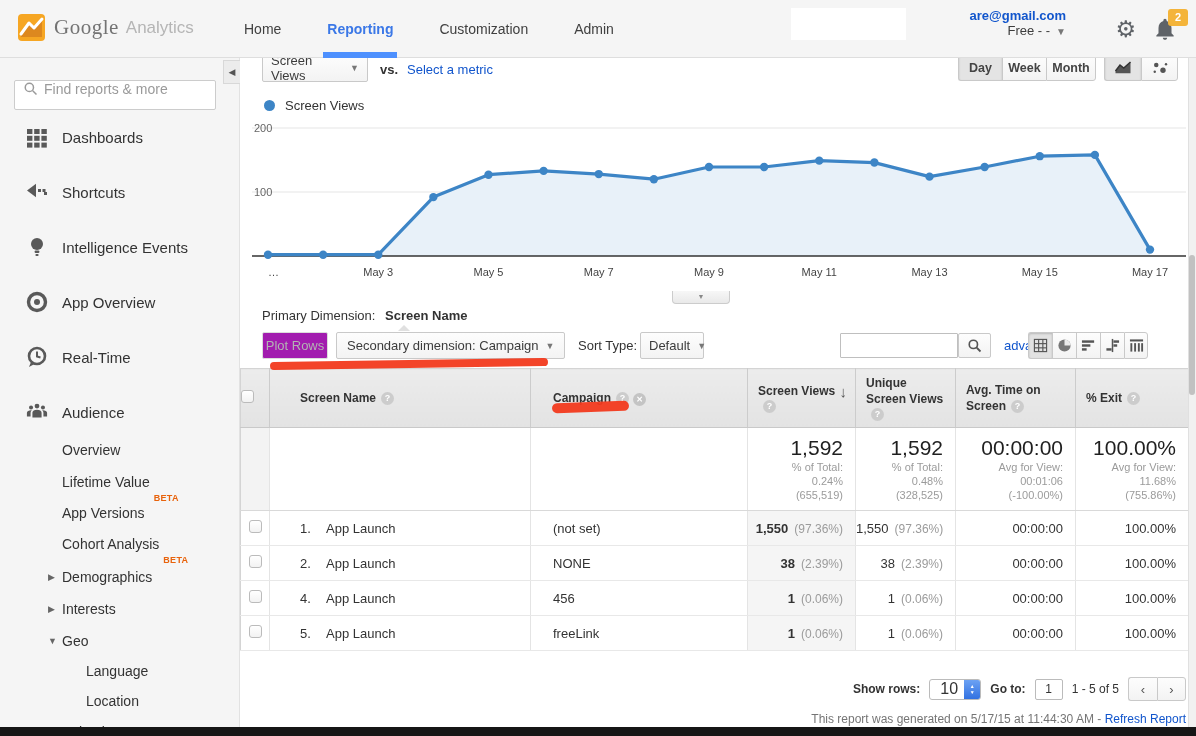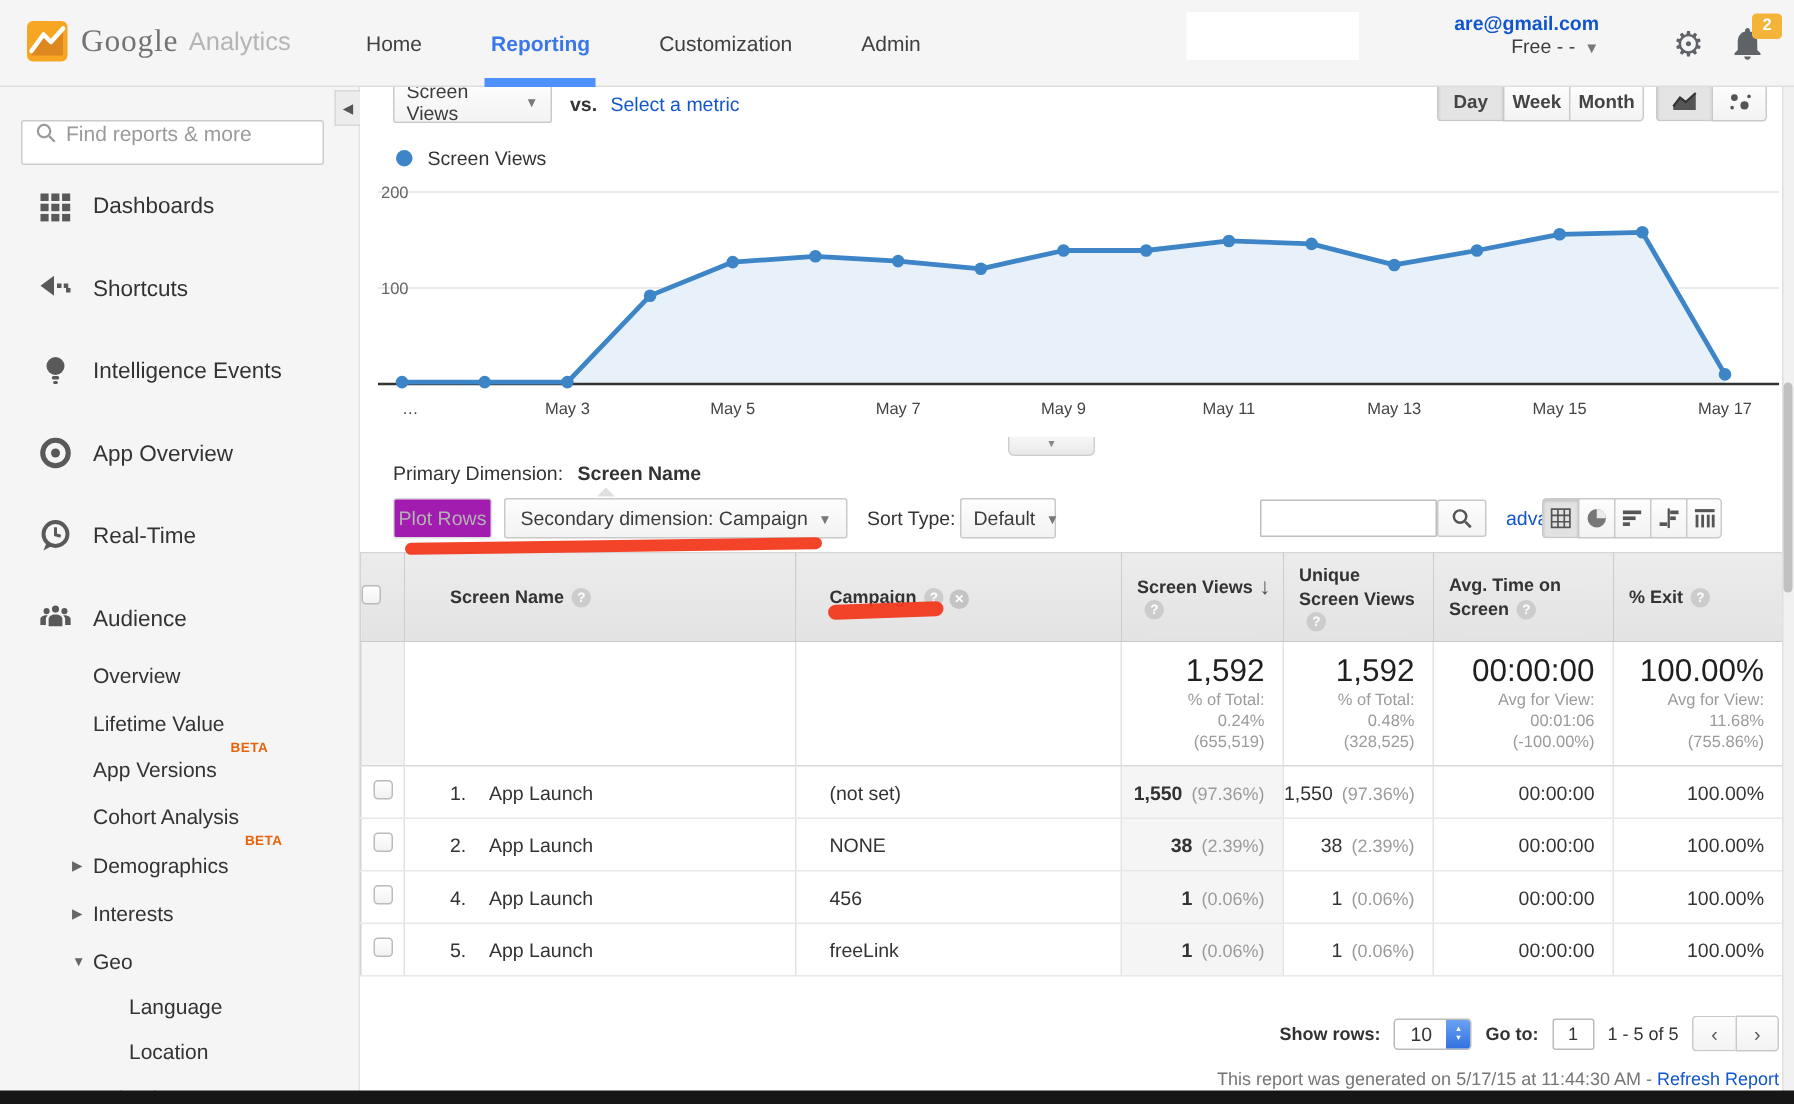--- a/index.html
+++ b/index.html
@@ -118,21 +118,21 @@
   .row-idx { display:inline-block; width:26px; color:#333; }
   .cell-campaign { padding-left:22px; }
   .num { text-align:right; padding-right:12px; }
   .v-bold { font-weight:700; }
   .pct { color:#9b9b9b; font-size:12px; margin-left:6px; }
 
   
   .pager { position:absolute; right:10px; top:617px; display:flex; align-items:center; gap:9px; height:28px; }
   .pager-label { font-size:12px; font-weight:700; color:#333; }
   .rows-select { width:52px; height:21px; border:1px solid #bbb; border-radius:3px; background:#fff; display:flex; align-items:center; justify-content:space-between; cursor:pointer; overflow:hidden; }
-  .rows-select .val { font-size:13px; color:#333; padding-left:10px; }
+  .rows-select .val { font-size:16px; color:#333; padding-left:10px; }
   .rows-stepper { width:16px; height:21px; background:linear-gradient(#6fa4f4,#2f6fe0); display:flex; flex-direction:column; align-items:center; justify-content:center; color:#fff; font-size:5px; line-height:5px; gap:1px; }
   .goto-input { width:28px; height:21px; border:1px solid #bbb; border-radius:2px; text-align:center; font-size:12px; color:#333; outline:none; font-family:"Liberation Sans", sans-serif; }
   .range-label { font-size:12px; color:#333; }
   .pn-group { display:flex; }
   .pn-group .btn { width:29px; height:24px; font-size:13px; color:#555; border-radius:0; border-right-width:0; }
   .pn-group .btn:first-child { border-radius:3px 0 0 3px; }
   .pn-group .btn:last-child { border-right-width:1px; border-radius:0 3px 3px 0; }
 
   .caption { position:absolute; right:10px; top:654px; font-size:12px; color:#757575; }
   .caption a { color:#15c; text-decoration:none; cursor:pointer; }

